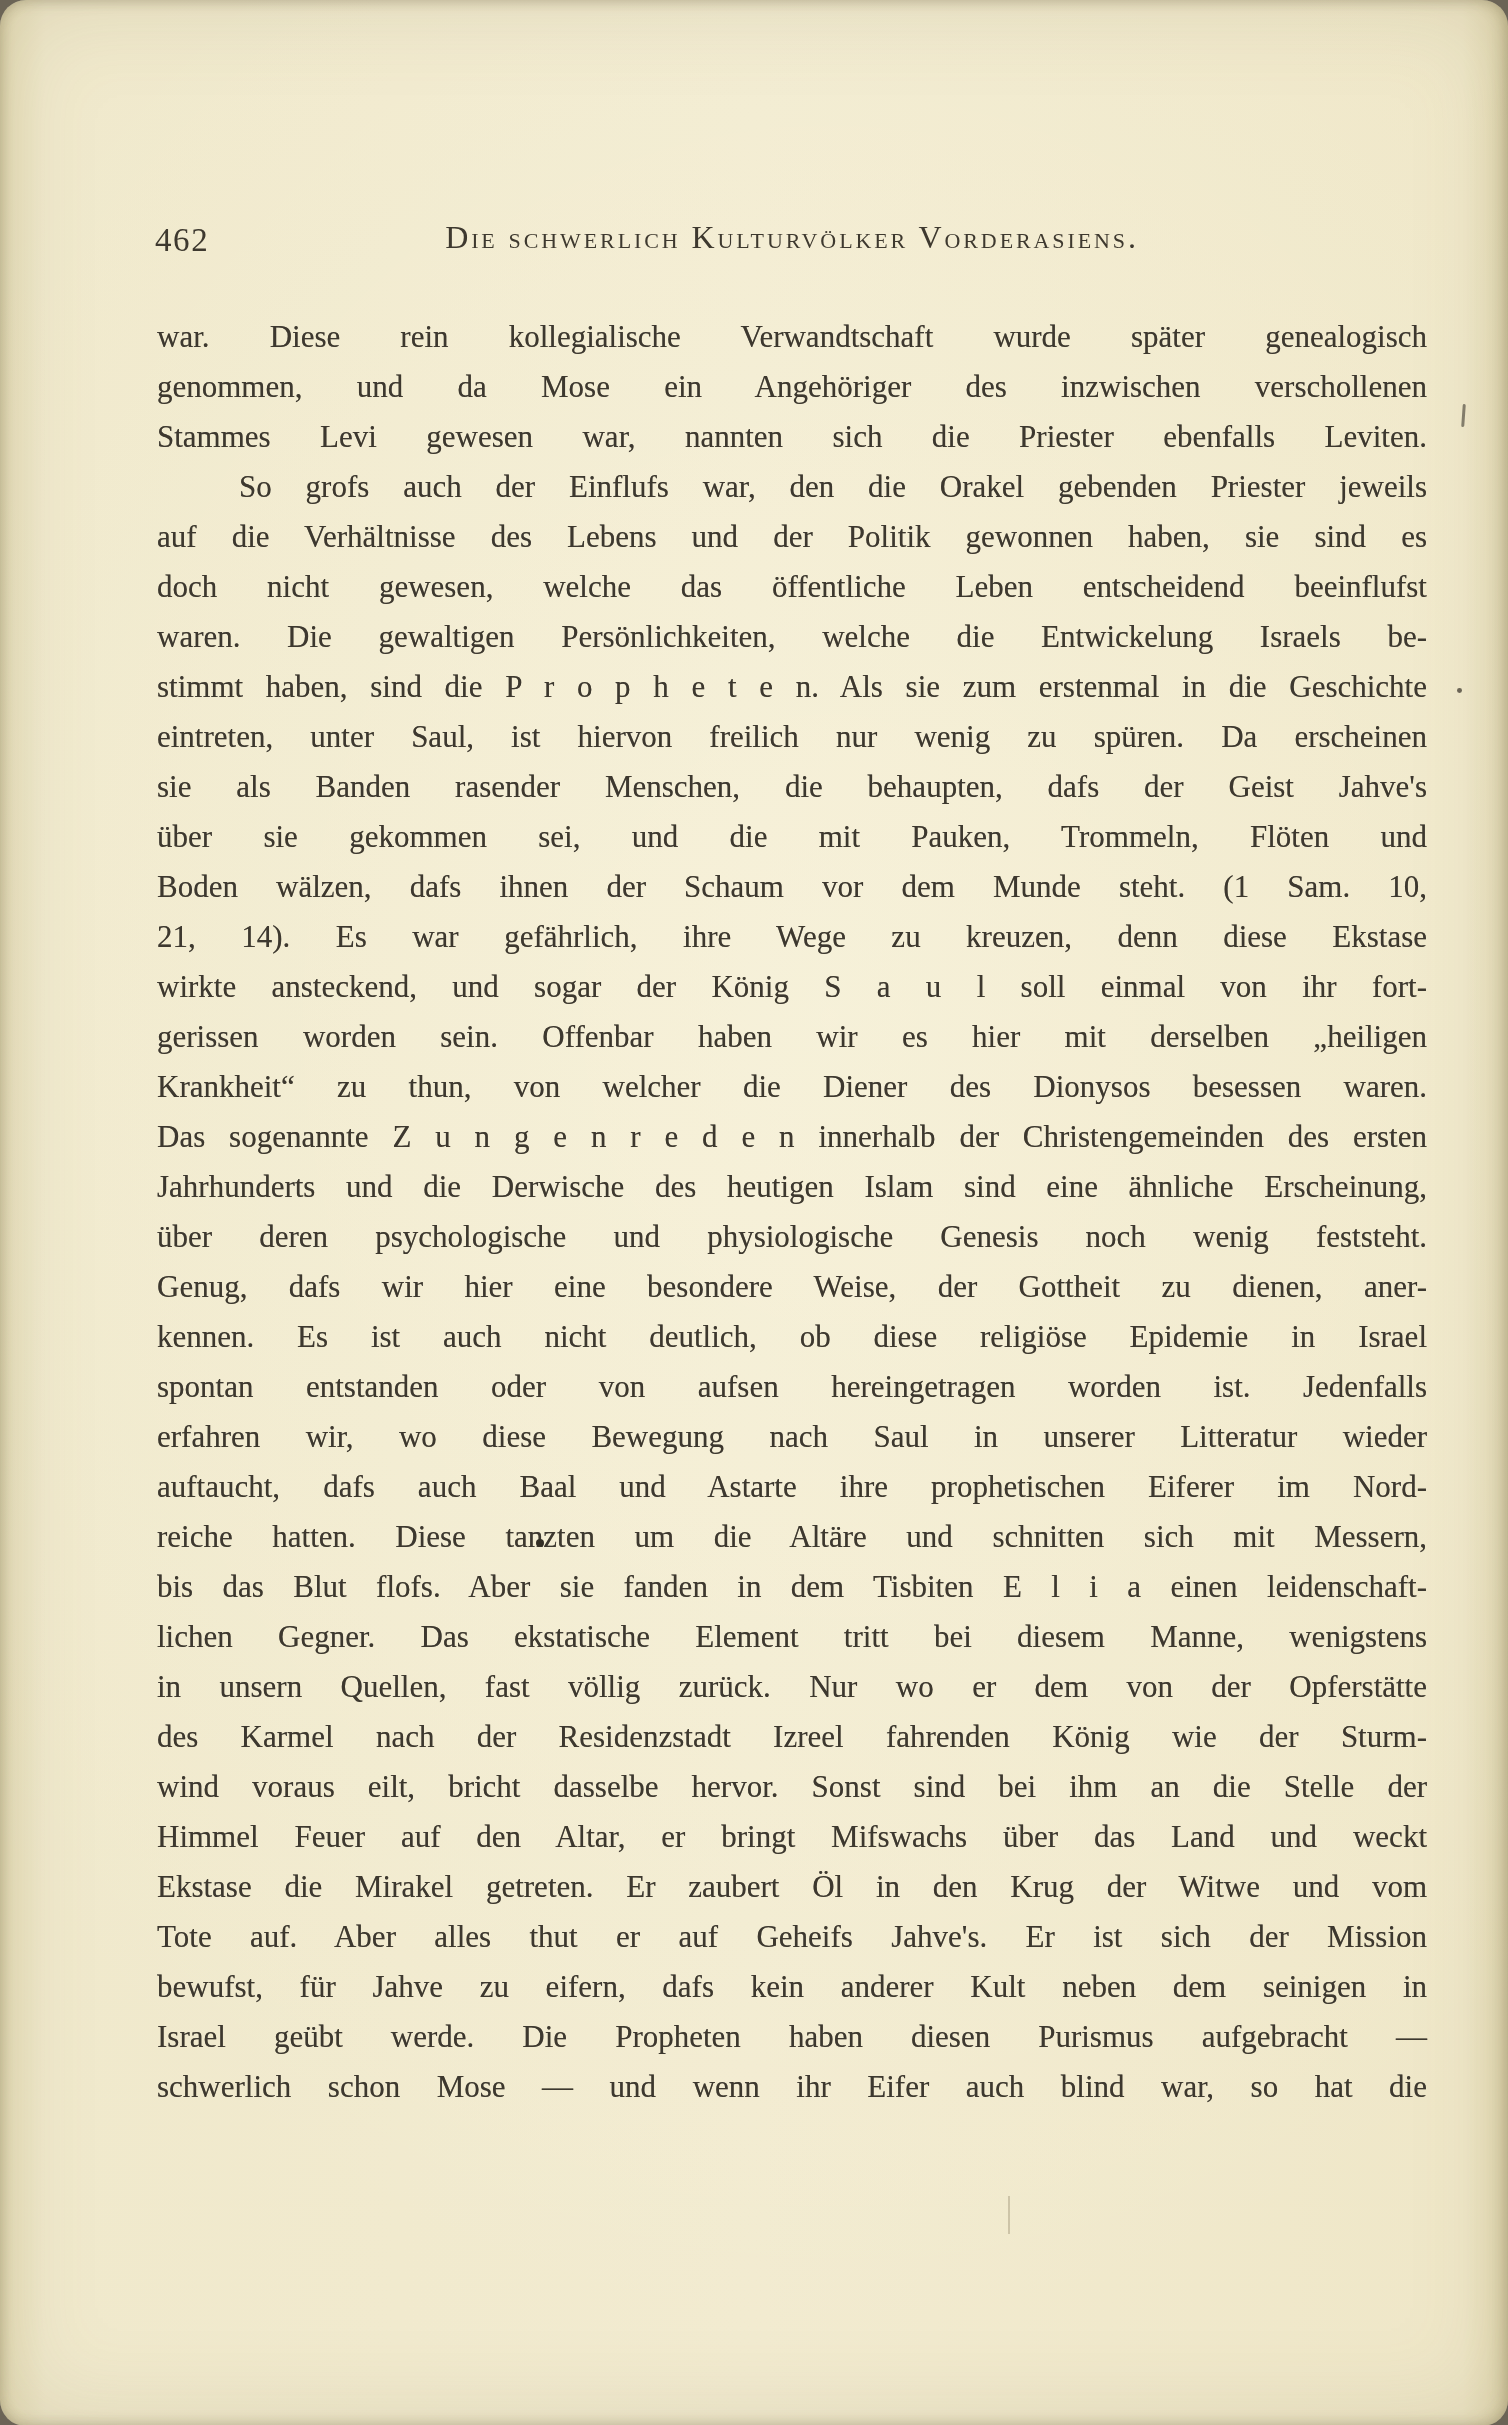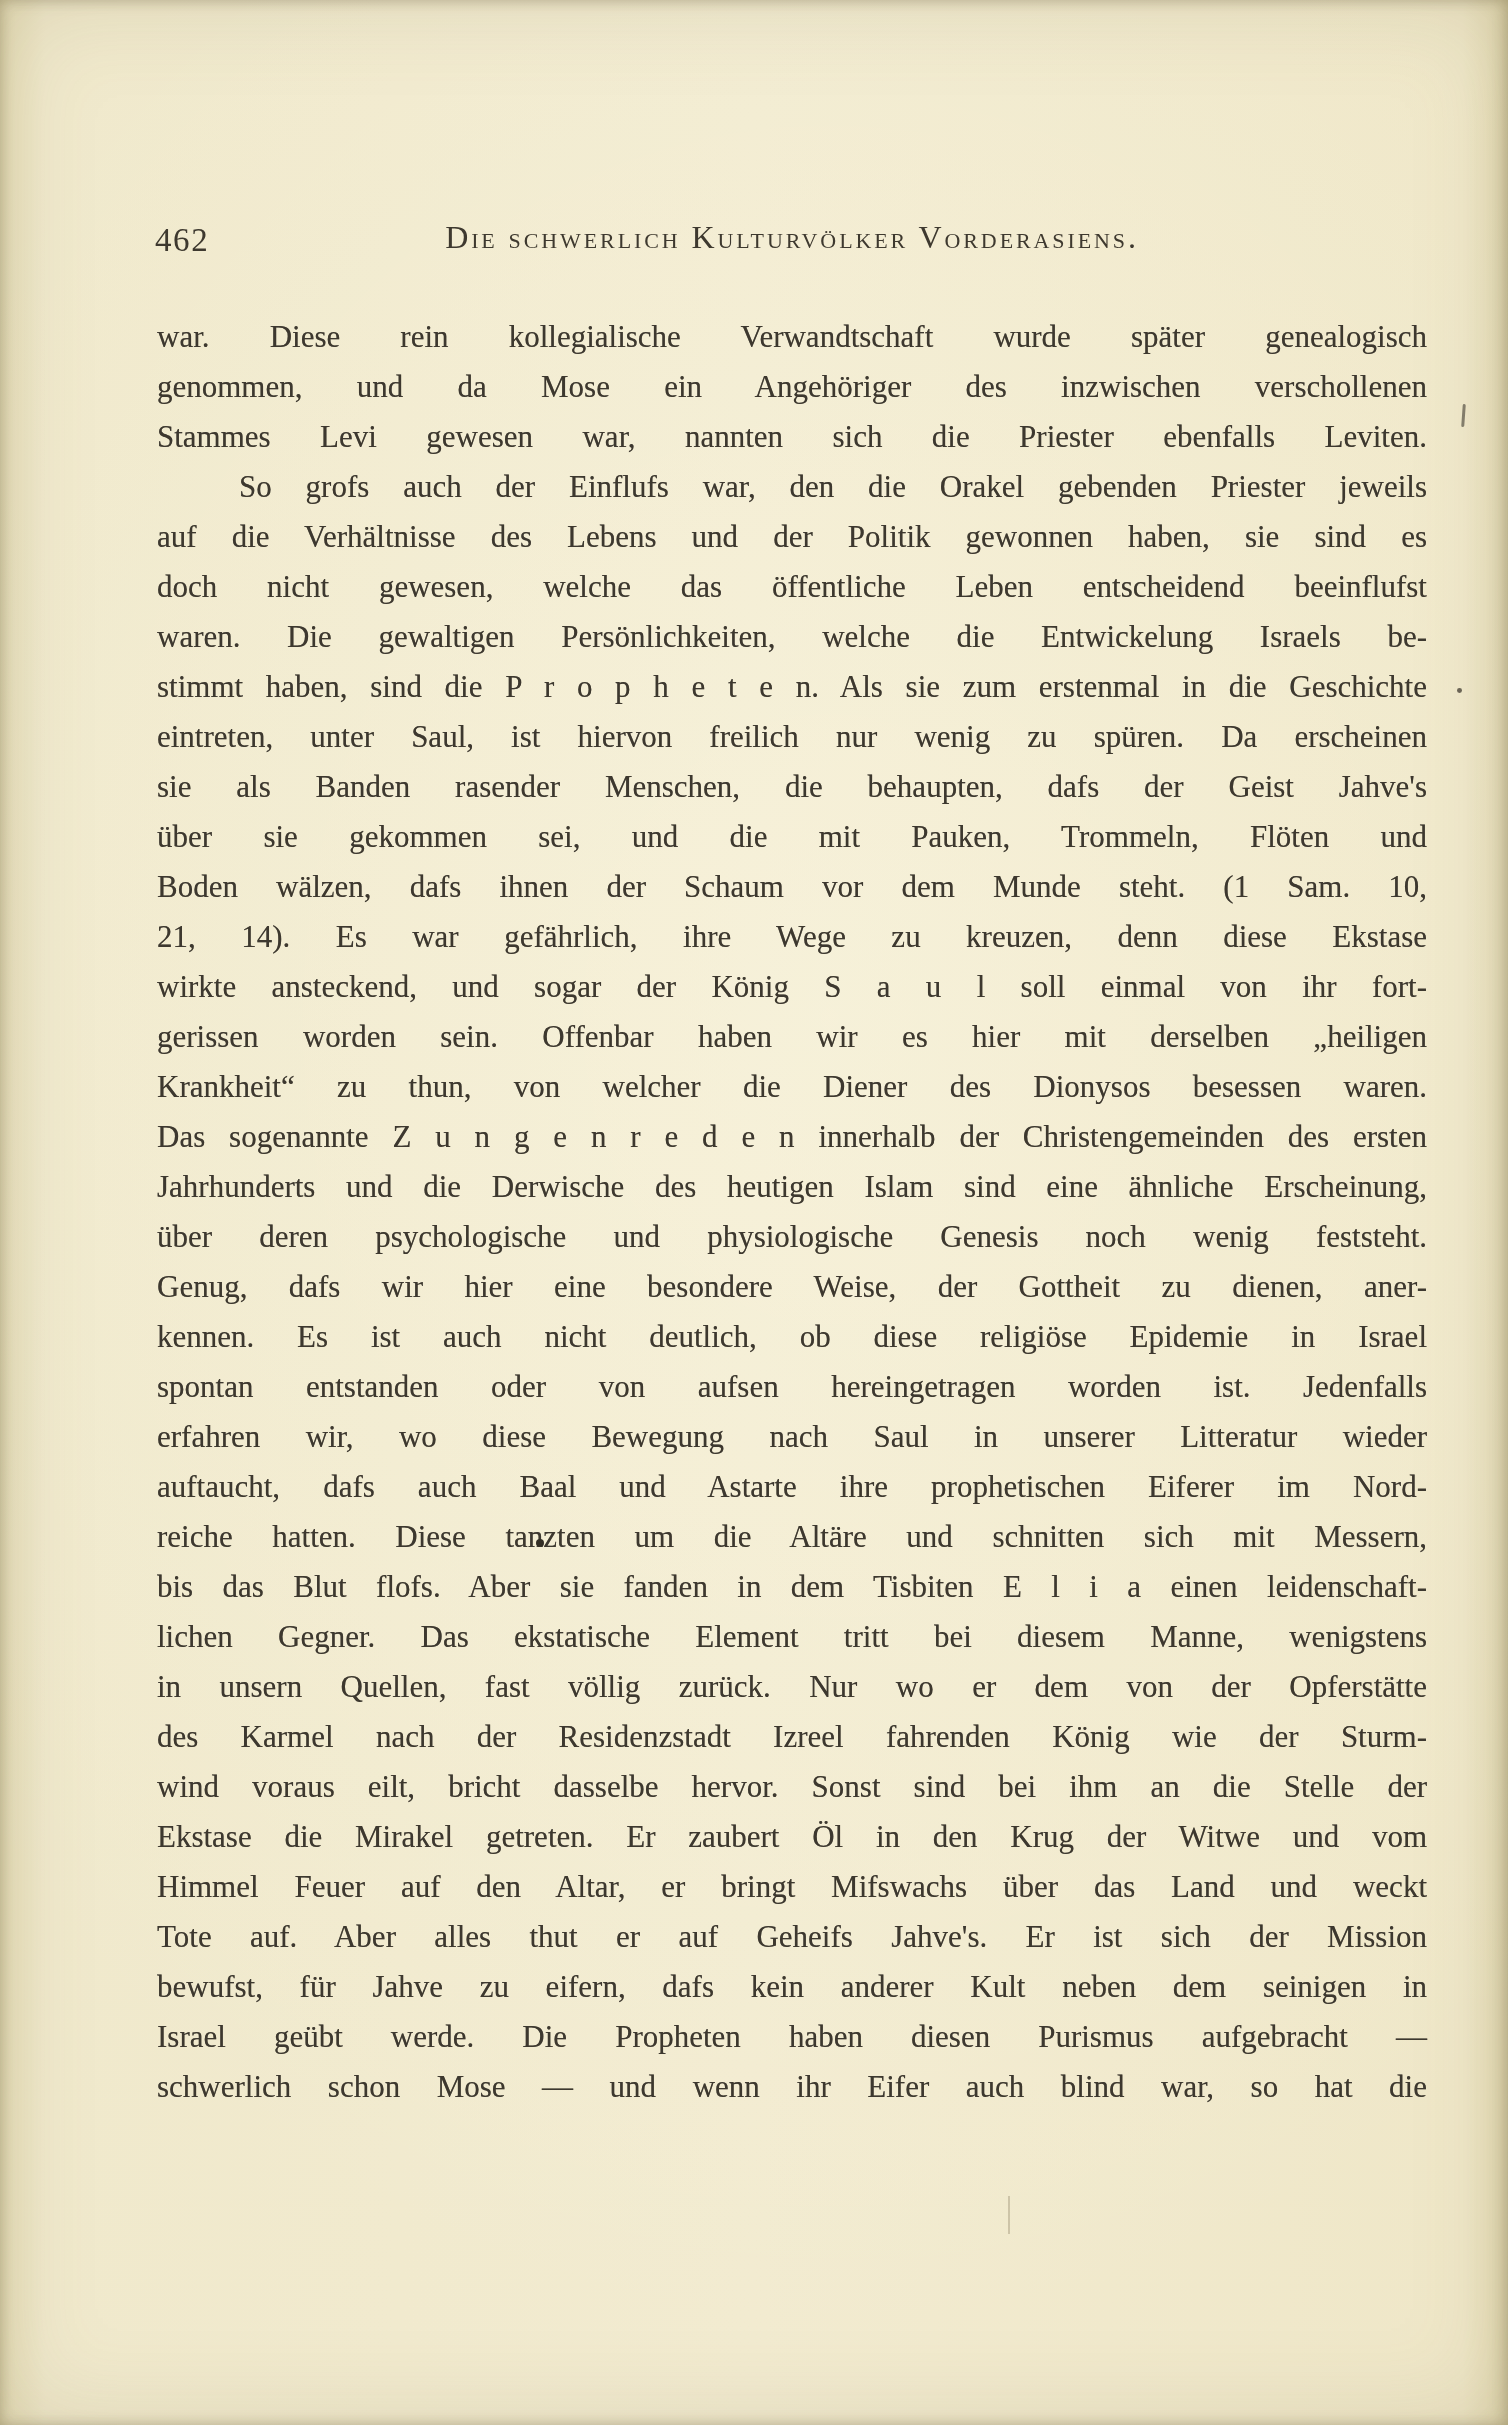--- a/index.html
+++ b/index.html
@@ -13,20 +13,21 @@
     height: 2426px;
     margin: 0 auto;
     background:
       radial-gradient(ellipse 130% 100% at 55% 42%, rgba(255,252,235,0.35) 0%, rgba(255,252,235,0) 55%),
       linear-gradient(90deg, #e7dfba 0%, #f0e9cc 3%, #f2ebd0 50%, #efe7c8 97%, #e4dbb4 100%),
       #f1ead0;
     box-shadow: inset 0 0 98px rgba(120,104,60,0.18), inset -4.9px 0 14.7px rgba(95,82,48,0.25), inset 3.3px 0 11.4px rgba(95,82,48,0.18);
     overflow: hidden;
     font-family: "Liberation Serif", "DejaVu Serif", serif;
     color: #3c372e;
+    border-radius: 26px;
   }
   .pagehead {
     position: absolute;
     top: 219px;
     left: 155px;
     width: 1274px;
     height: 42px;
   }
   .pagenum {
     position: absolute;
@@ -162,23 +163,23 @@
       <p class="line">bis das Blut flofs.  Aber sie fanden in dem Tisbiten E l i a einen leidenschaft-</p>
 
       <p class="line">lichen Gegner.  Das ekstatische Element tritt bei diesem Manne, wenigstens</p>
 
       <p class="line">in unsern Quellen, fast völlig zurück.  Nur wo er dem von der Opferstätte</p>
 
       <p class="line">des Karmel nach der Residenzstadt Izreel fahrenden König wie der Sturm-</p>
 
       <p class="line">wind voraus eilt, bricht dasselbe hervor.  Sonst sind bei ihm an die Stelle der</p>
 
+      <p class="line">Himmel Feuer auf den Altar, er bringt Mifswachs über das Land und weckt</p>
+
       <p class="line">Ekstase die Mirakel getreten.  Er zaubert Öl in den Krug der Witwe und vom</p>
-
-      <p class="line">Himmel Feuer auf den Altar, er bringt Mifswachs über das Land und weckt</p>
 
       <p class="line">Tote auf.  Aber alles thut er auf Geheifs Jahve's.  Er ist sich der Mission</p>
 
       <p class="line">bewufst, für Jahve zu eifern, dafs kein anderer Kult neben dem seinigen in</p>
 
       <p class="line">Israel geübt werde.  Die Propheten haben diesen Purismus aufgebracht —</p>
 
       <p class="line">schwerlich schon Mose — und wenn ihr Eifer auch blind war, so hat die</p>
     </main>
 

